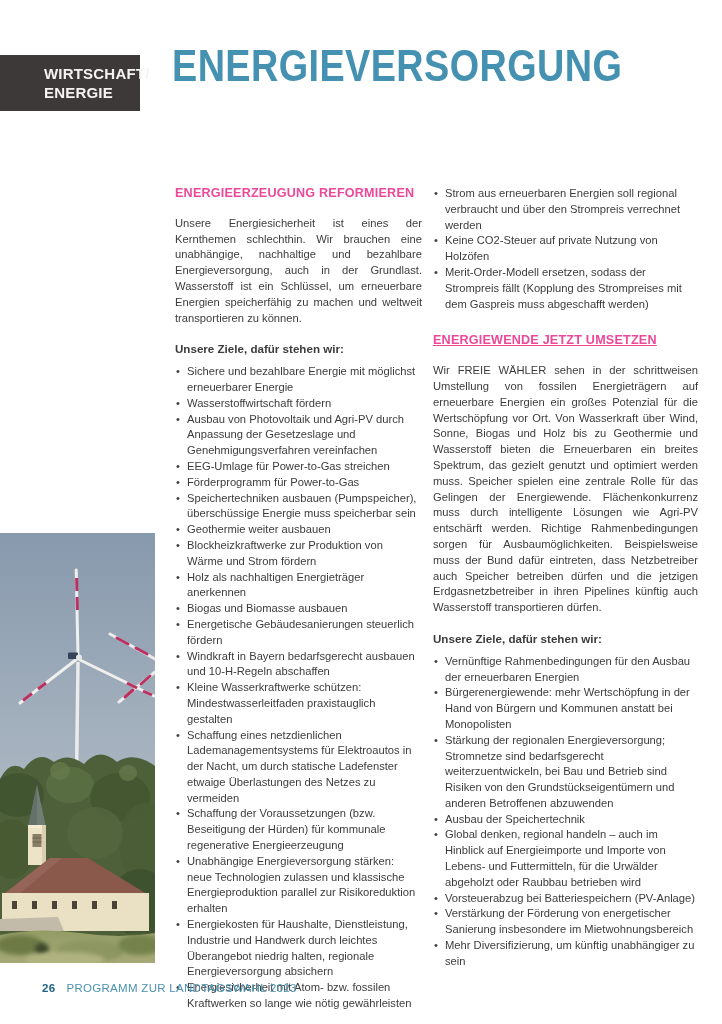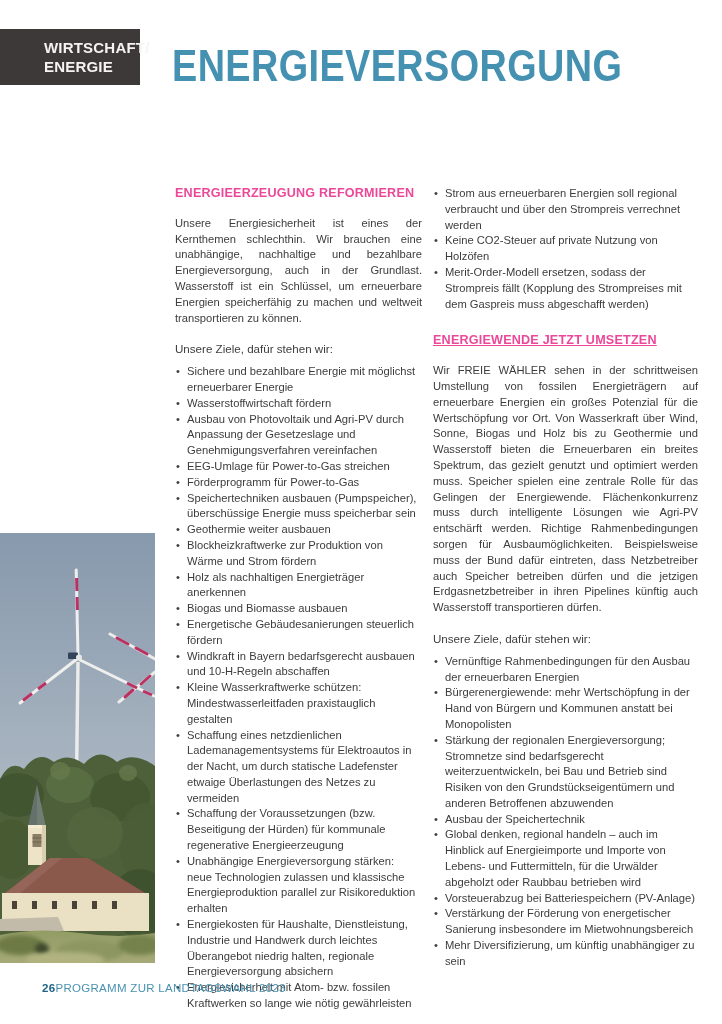--- a/index.html
+++ b/index.html
@@ -5,21 +5,21 @@
   * { margin:0; padding:0; box-sizing:border-box; }
   html,body { background:#ffffff; }
   body { font-family:"Liberation Sans", sans-serif; color:#3d3c3c; }
   .page {
     position:relative; width:722px; height:1024px; background:#ffffff;
     overflow:hidden; margin:0 auto;
   }
 
   
   .category-box {
-    position:absolute; left:0; top:29px; width:140px; height:56px;
+    position:absolute; left:0; top:55px; width:140px; height:56px;
     background:#3d3938; color:#f5f4f2;
     font-weight:bold; font-size:15px; line-height:19px;
     padding:9px 6px 0 44px; letter-spacing:0.2px;
   }
   .page-title {
     position:absolute; left:172px; top:40px;
     font-size:45px; font-weight:bold; color:#4591b1;
     letter-spacing:0.5px; white-space:nowrap;
     transform:scaleX(0.84); transform-origin:left top;
   }
@@ -28,40 +28,40 @@
   .col { position:absolute; top:186px; font-size:11.2px; line-height:15.8px; }
   .col-left  { left:175px; width:247px; }
   .col-right { left:433px; width:265px; }
 
   .section-heading {
     color:#ec4899; font-size:12.6px; font-weight:bold;
     letter-spacing:0.2px; margin:0 0 14px 0;
   }
   .col-right .section-heading { margin-top:21px;text-decoration:underline; }
   .intro { text-align:justify; hyphens:auto; -webkit-hyphens:auto; margin:0 0 15px 0; }
-  .goals-heading { font-weight:normal; font-size:11.6px; margin:4px 0 7px 0; }
+  .goals-heading { font-weight:bold; font-size:11.6px; margin:4px 0 7px 0; }
   ul.bullets { list-style:none; }
   ul.bullets li {
     position:relative; padding-left:12px; hyphens:auto; -webkit-hyphens:auto;
   }
   ul.bullets li::before {
     content:"\2022"; position:absolute; left:1px; top:0;
   }
 
   
   .photo {
     position:absolute; left:0; top:533px; width:155px; height:430px;
     overflow:hidden;
   }
   .photo svg { display:block; }
 
   
   .footer {
     position:absolute; left:42px; top:982px; display:flex; align-items:baseline;
-    font-size:11.5px; letter-spacing:0.3px;
+    gap:11px; font-size:11.5px; letter-spacing:0.3px;
   }
   .footer .pagenum { font-weight:bold; color:#1c6387; }
   .footer .label { color:#4a92b1; }
 </style>
 </head>
 <body>
 
 <div class="page">
 
   <div class="category-box">

